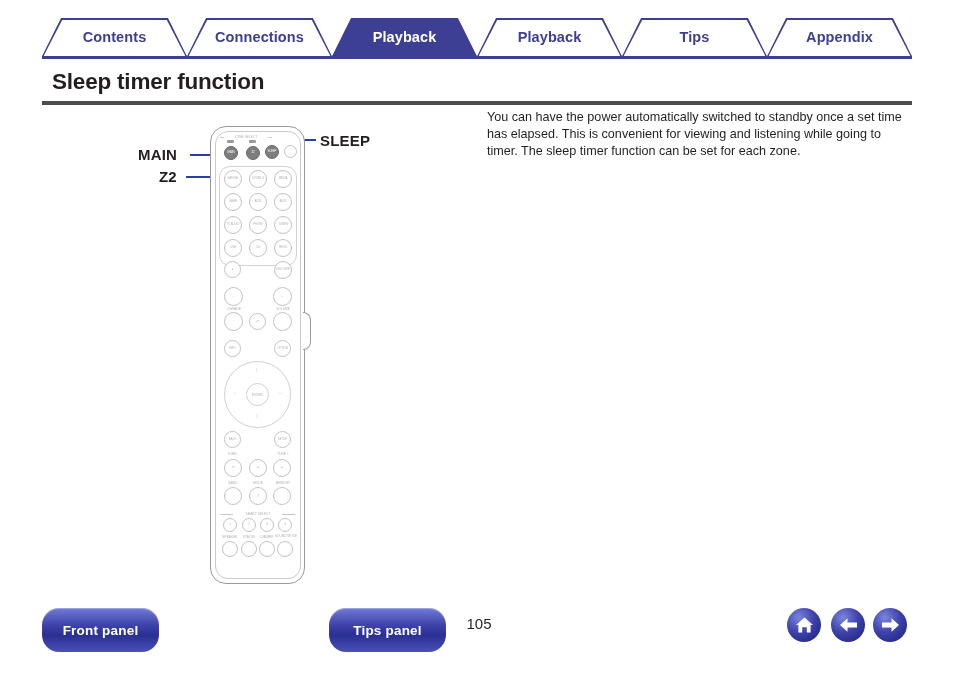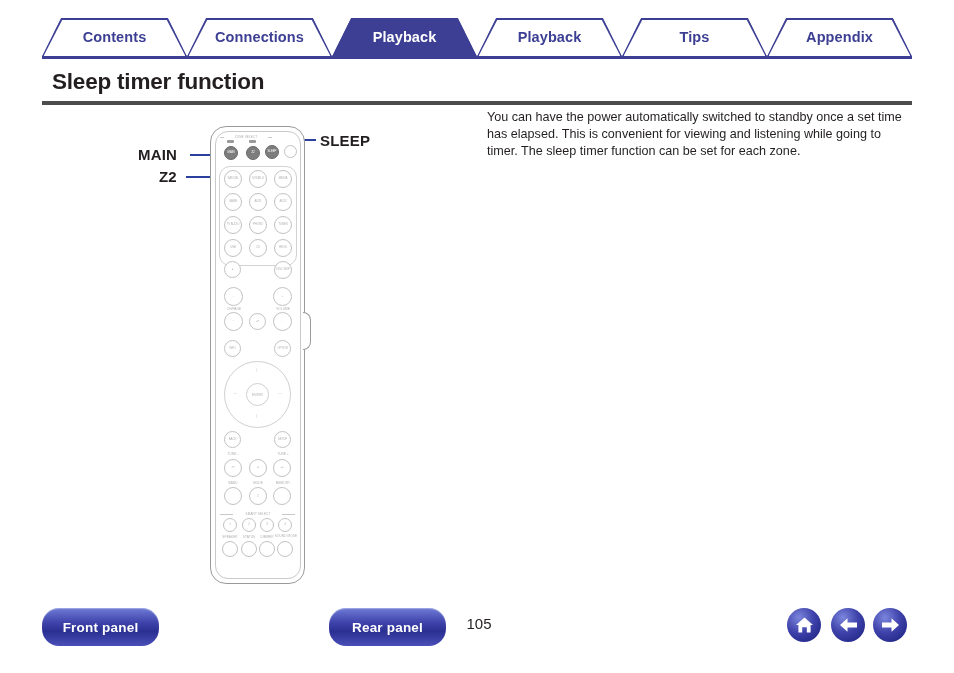--- a/index.html
+++ b/index.html
@@ -146,21 +146,21 @@
     position: absolute; height: 1px; background: #c8c8c8;
   }
   .wheel {
     position: absolute;
     border: 1px solid #d0d0d0; border-radius: 50%;
   }
 
   
   .footer { position: absolute; left: 0; top: 608px; width: 954px; height: 65px; }
   .pill {
-    position: absolute; top: 0; height: 38px;
+    position: absolute; top: 0; height: 44px;
     border-radius: 17px;
     background: linear-gradient(180deg,#6f7cd6 0%, #3f43ab 38%, #2a2f92 62%, #4a50b8 100%);
     box-shadow: inset 0 1px 1px rgba(255,255,255,0.35);
     display: flex; align-items: center; justify-content: center;
     color: #ffffff; font-size: 13.5px; font-weight: bold;
     letter-spacing: 0.2px;
   }
   .pill-front { left: 42px;  width: 117px; }
   .pill-disp  { left: 186px; width: 117px; }
   .pill-rear  { left: 329px; width: 117px; }
@@ -410,21 +410,21 @@
     <div class="btn" style="left:36px; top:415px; width:16px; height:16px;"></div>
     <div class="btn" style="left:54px; top:415px; width:16px; height:16px;"></div>
     <div class="btn" style="left:72px; top:415px; width:16px; height:16px;"></div>
   </div>
 
   <div class="footer">
     <div class="pill pill-front">
       <span>Front panel</span>
     </div>
     <div class="pill pill-rear">
-      <span>Rear panel</span>
+      <span>Tips panel</span>
     </div>
 
     <div class="pageno">105</div>
 
 
     <div class="circbtn cb-home">
       <svg width="19" height="18" viewBox="0 0 19 18" aria-hidden="true">
         <path d="M9.5 1.6 L18 9 L15.6 9 L15.6 16.4 L11.8 16.4 L11.8 11.2 L7.2 11.2 L7.2 16.4 L3.4 16.4 L3.4 9 L1 9 Z" fill="#ffffff"></path>
       </svg>
     </div>

